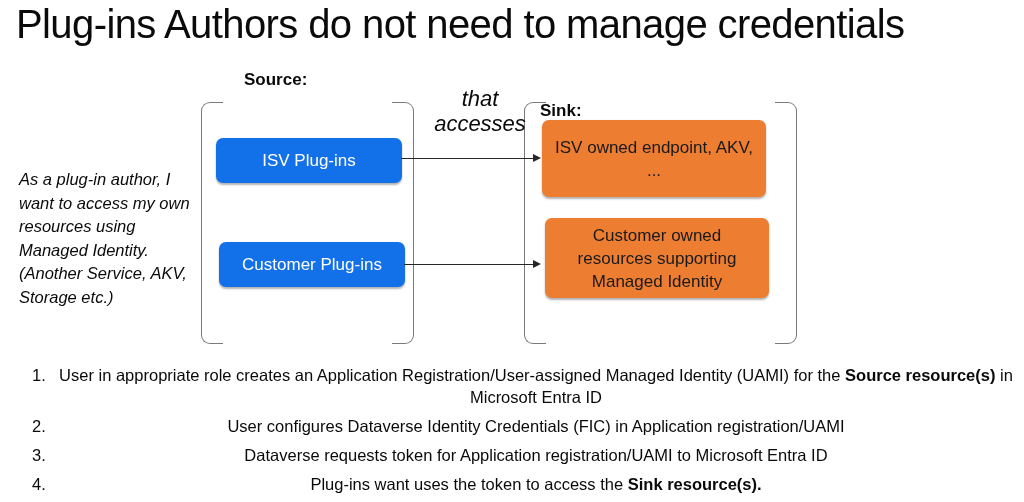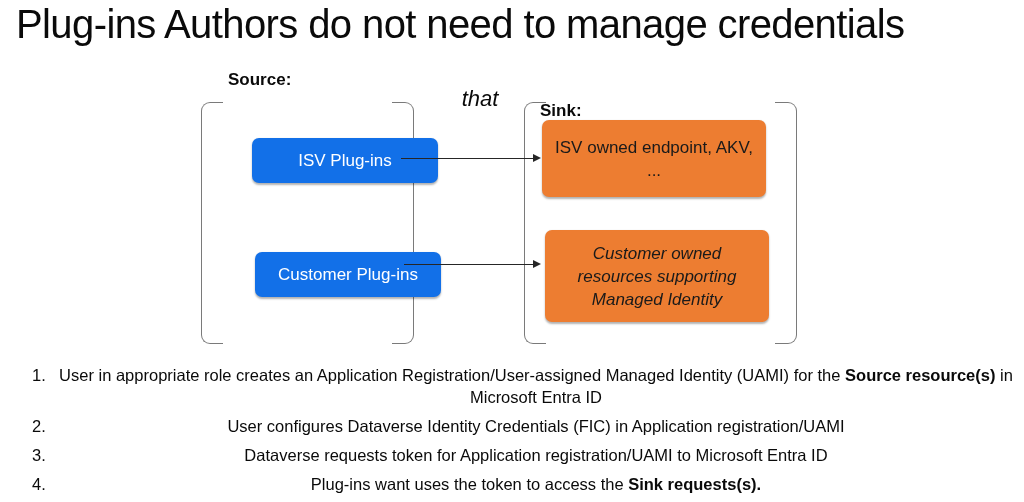--- a/index.html
+++ b/index.html
@@ -39,21 +39,21 @@
     height: 295px;
   }
 
   .col-header {
     position: absolute;
     font-size: 17px;
     font-weight: bold;
     color: #0a0a0a;
     white-space: nowrap;
   }
-  #source-header { left: 228px; top: 8px; }
+  #source-header { left: 244px; top: 8px; }
   #sink-header   { left: 540px; top: 8px; margin-top: 31px; }
 
   
   .bracket {
     position: absolute;
     box-sizing: border-box;
     border-top: 1.3px solid #7a7a7a;
     border-bottom: 1.3px solid #7a7a7a;
     pointer-events: none;
   }
@@ -81,34 +81,33 @@
     align-items: center;
     font-size: 17px;
     line-height: 23px;
   }
   .node.blue {
     background: #1270E8;
     color: #ffffff;
     justify-content: center;
     text-align: center;
     box-shadow: 0 1.5px 2px rgba(0,0,0,0.30);
-    margin-left: 36px;
   }
   .node.orange {
     background: #ED7D31;
     color: #1a1a1a;
     justify-content: flex-start;
     padding: 0 12px;
     box-shadow: 0 1.5px 2px rgba(0,0,0,0.30);
     text-align: center;
   }
   #node-isv-plugins      { left: 216px; top: 76px;  width: 186px; height: 45px; }
-  #node-customer-plugins { left: 219px; top: 190px; width: 186px; height: 45px; }
+  #node-customer-plugins { left: 219px; top: 180px; width: 186px; height: 45px; }
   #node-isv-endpoint     { left: 542px; top: 58px;  width: 224px; height: 77px; }
-  #node-customer-res     { left: 545px; top: 168px; width: 224px; height: 92px; font-style: italic; }
+  #node-customer-res     { left: 545px; top: 156px; width: 224px; height: 80px; }
 
   
   .arrow-line {
     position: absolute;
     height: 0;
     border-top: 1.6px solid #262626;
   }
   .arrow-head {
     position: absolute;
     width: 0; height: 0;
@@ -192,34 +191,36 @@
   <div class="node orange" id="node-isv-endpoint">ISV owned endpoint, AKV, ...</div>
   <div class="node orange" id="node-customer-res">Customer owned resources supporting Managed Identity</div>
 
   <div class="arrow-line" id="arrow1-line"></div>
   <div class="arrow-head" id="arrow1-head"></div>
   <div class="arrow-line" id="arrow2-line"></div>
   <div class="arrow-head" id="arrow2-head"></div>
 
   <div id="that-accesses">
     <div>that</div>
+    <div>accesses</div>
   </div>
 
+  <div id="persona-text">As a plug-in author, I want to access my own resources using Managed Identity. (Another Service, AKV, Storage etc.)</div>
 </div>
 
 <div id="steps">
     <div class="step">
       <div class="step-num">1.</div>
       <div class="step-text"><span>User in appropriate role creates an Application Registration/User-assigned Managed Identity (UAMI) for the </span><b>Source resource(s)</b><span> in Microsoft Entra ID</span></div>
     </div>
     <div class="step">
       <div class="step-num">2.</div>
       <div class="step-text"><span>User configures Dataverse Identity Credentials (FIC) in Application registration/UAMI</span></div>
     </div>
     <div class="step">
       <div class="step-num">3.</div>
       <div class="step-text"><span>Dataverse requests token for Application registration/UAMI to Microsoft Entra ID</span></div>
     </div>
     <div class="step">
       <div class="step-num">4.</div>
-      <div class="step-text"><span>Plug-ins want uses the token to access the </span><b>Sink requests(s).</b></div>
+      <div class="step-text"><span>Plug-ins want uses the token to access the </span><b>Sink resource(s).</b></div>
     </div>
   </div>
 
 </body></html>

